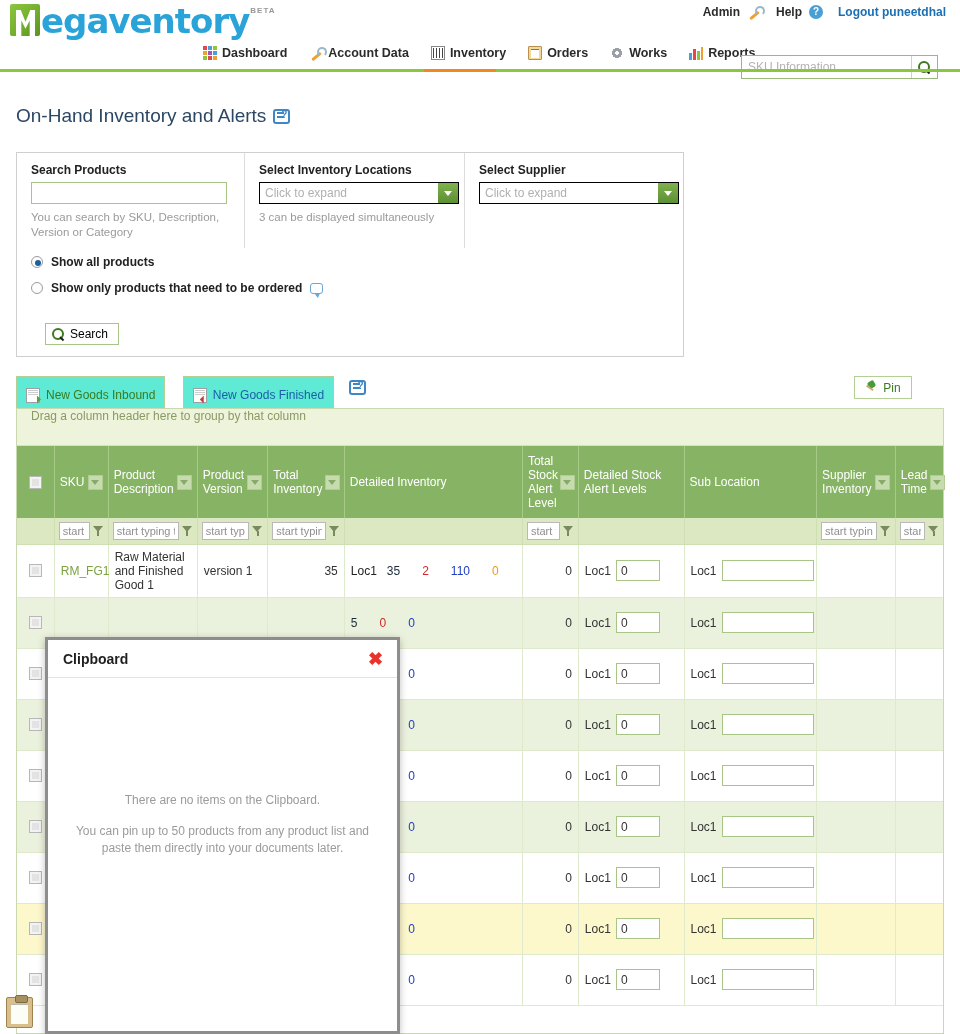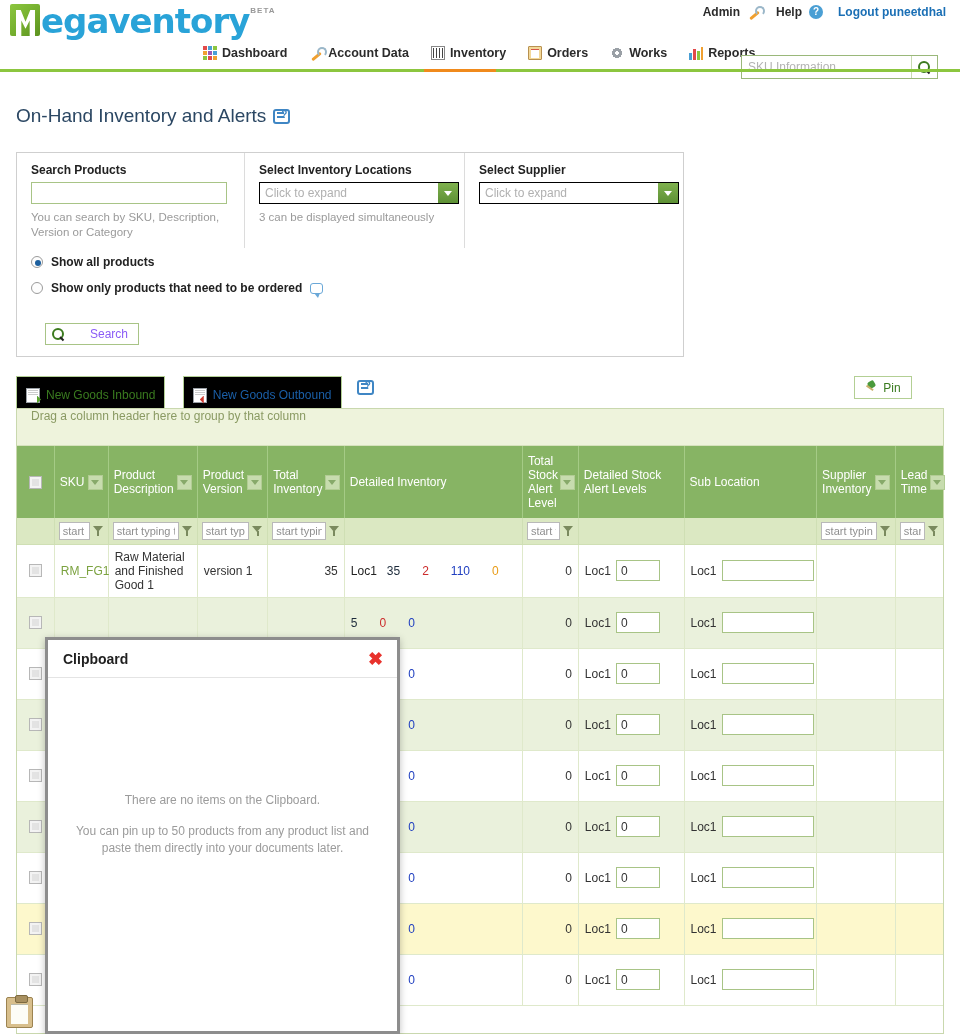--- a/index.html
+++ b/index.html
@@ -197,26 +197,26 @@
     content:""; position:absolute; left: 3px; top: 3px; width: 6px; height: 6px;
     background: #1c5f9e; border-radius: 50%;
   }
   .radio-row .lbl { font-size: 12px; color: #222; font-weight: bold; }
   .search-btn {
     position: absolute; left: 28px; top: 170px;
     height: 22px; padding: 0 10px 0 6px;
     border: 1px solid #a8c486; background: #fff;
     display: flex; align-items: center; gap: 5px; cursor: pointer;
   }
-  .search-btn .txt { font-size: 12px; color: #8b5cf6; margin-left: 20px; }
+  .search-btn .txt { font-size: 12px; color: #000000; }
 
   
   .action-bar { position: absolute; left: 16px; top: 376px; width: 928px; height: 26px; }
   .btn-outline {
-    height: 38px; border: 1px solid #b3cf94; background: #000000;
+    height: 38px; border: 1px solid #b3cf94; background: #5eead4;
     display: inline-flex; align-items: center; gap: 6px; padding: 0 9px;
     cursor: pointer; vertical-align: top;
   }
   .btn-outline .txt { font-size: 12px; color: #3a7b1f; font-weight: normal; }
   .btn-outline.out .txt { color: #1a5fa8; }
   .ico-doc { width: 14px; height: 15px; background: #fff; border: 1px solid #9aa0a6; position: relative; }
   .ico-doc:before {
     content:""; position:absolute; left:1px; top:1px; right:1px; height: 6px;
     background: repeating-linear-gradient(#ccc 0 1px, #fff 1px 2px);
   }
@@ -480,21 +480,21 @@
     <div class="btn-outline">
       <span class="ico-doc">
           <span class="badge badge-green"></span>
         </span>
       <span class="txt">New Goods Inbound</span>
     </div>
     <div class="btn-outline out" style="margin-left:14px">
       <span class="ico-doc">
           <span class="badge badge-red"></span>
         </span>
-      <span class="txt">New Goods Outbound</span>
+      <span class="txt">New Goods Finished</span>
     </div>
     <span class="tooltip-icon" style="margin-left:12px;position:relative;top:4px"></span>
 
     <div class="right-tools">
       <div class="pin-btn">
         <span class="pin-ico"></span>
         <span class="txt">Pin</span>
       </div>
       <div class="export-group">
         <span class="exp-ico">

